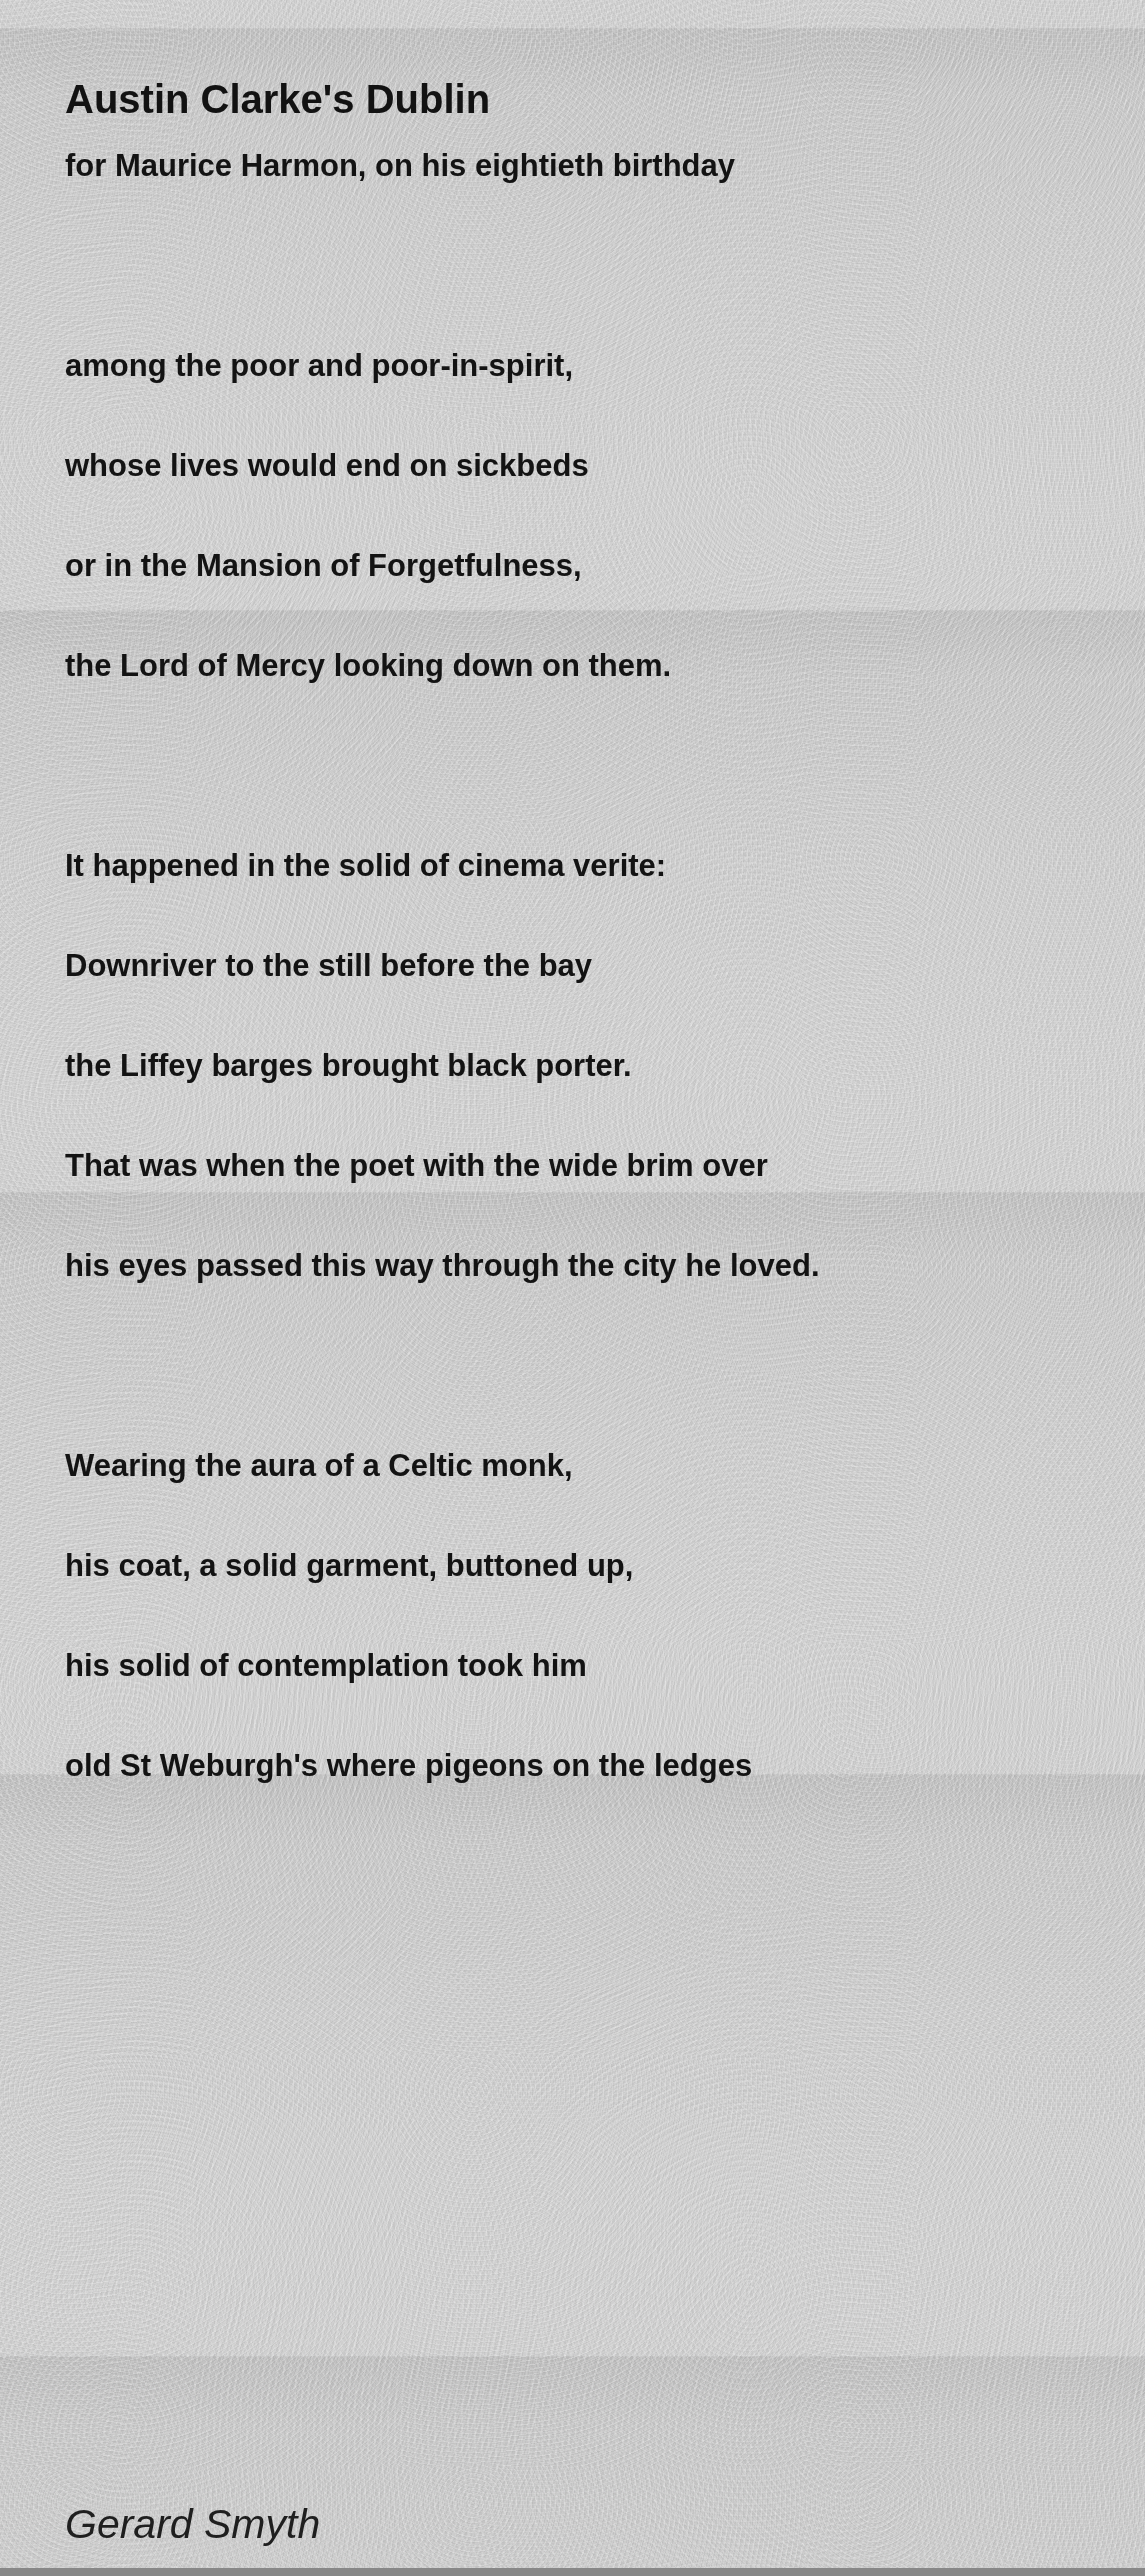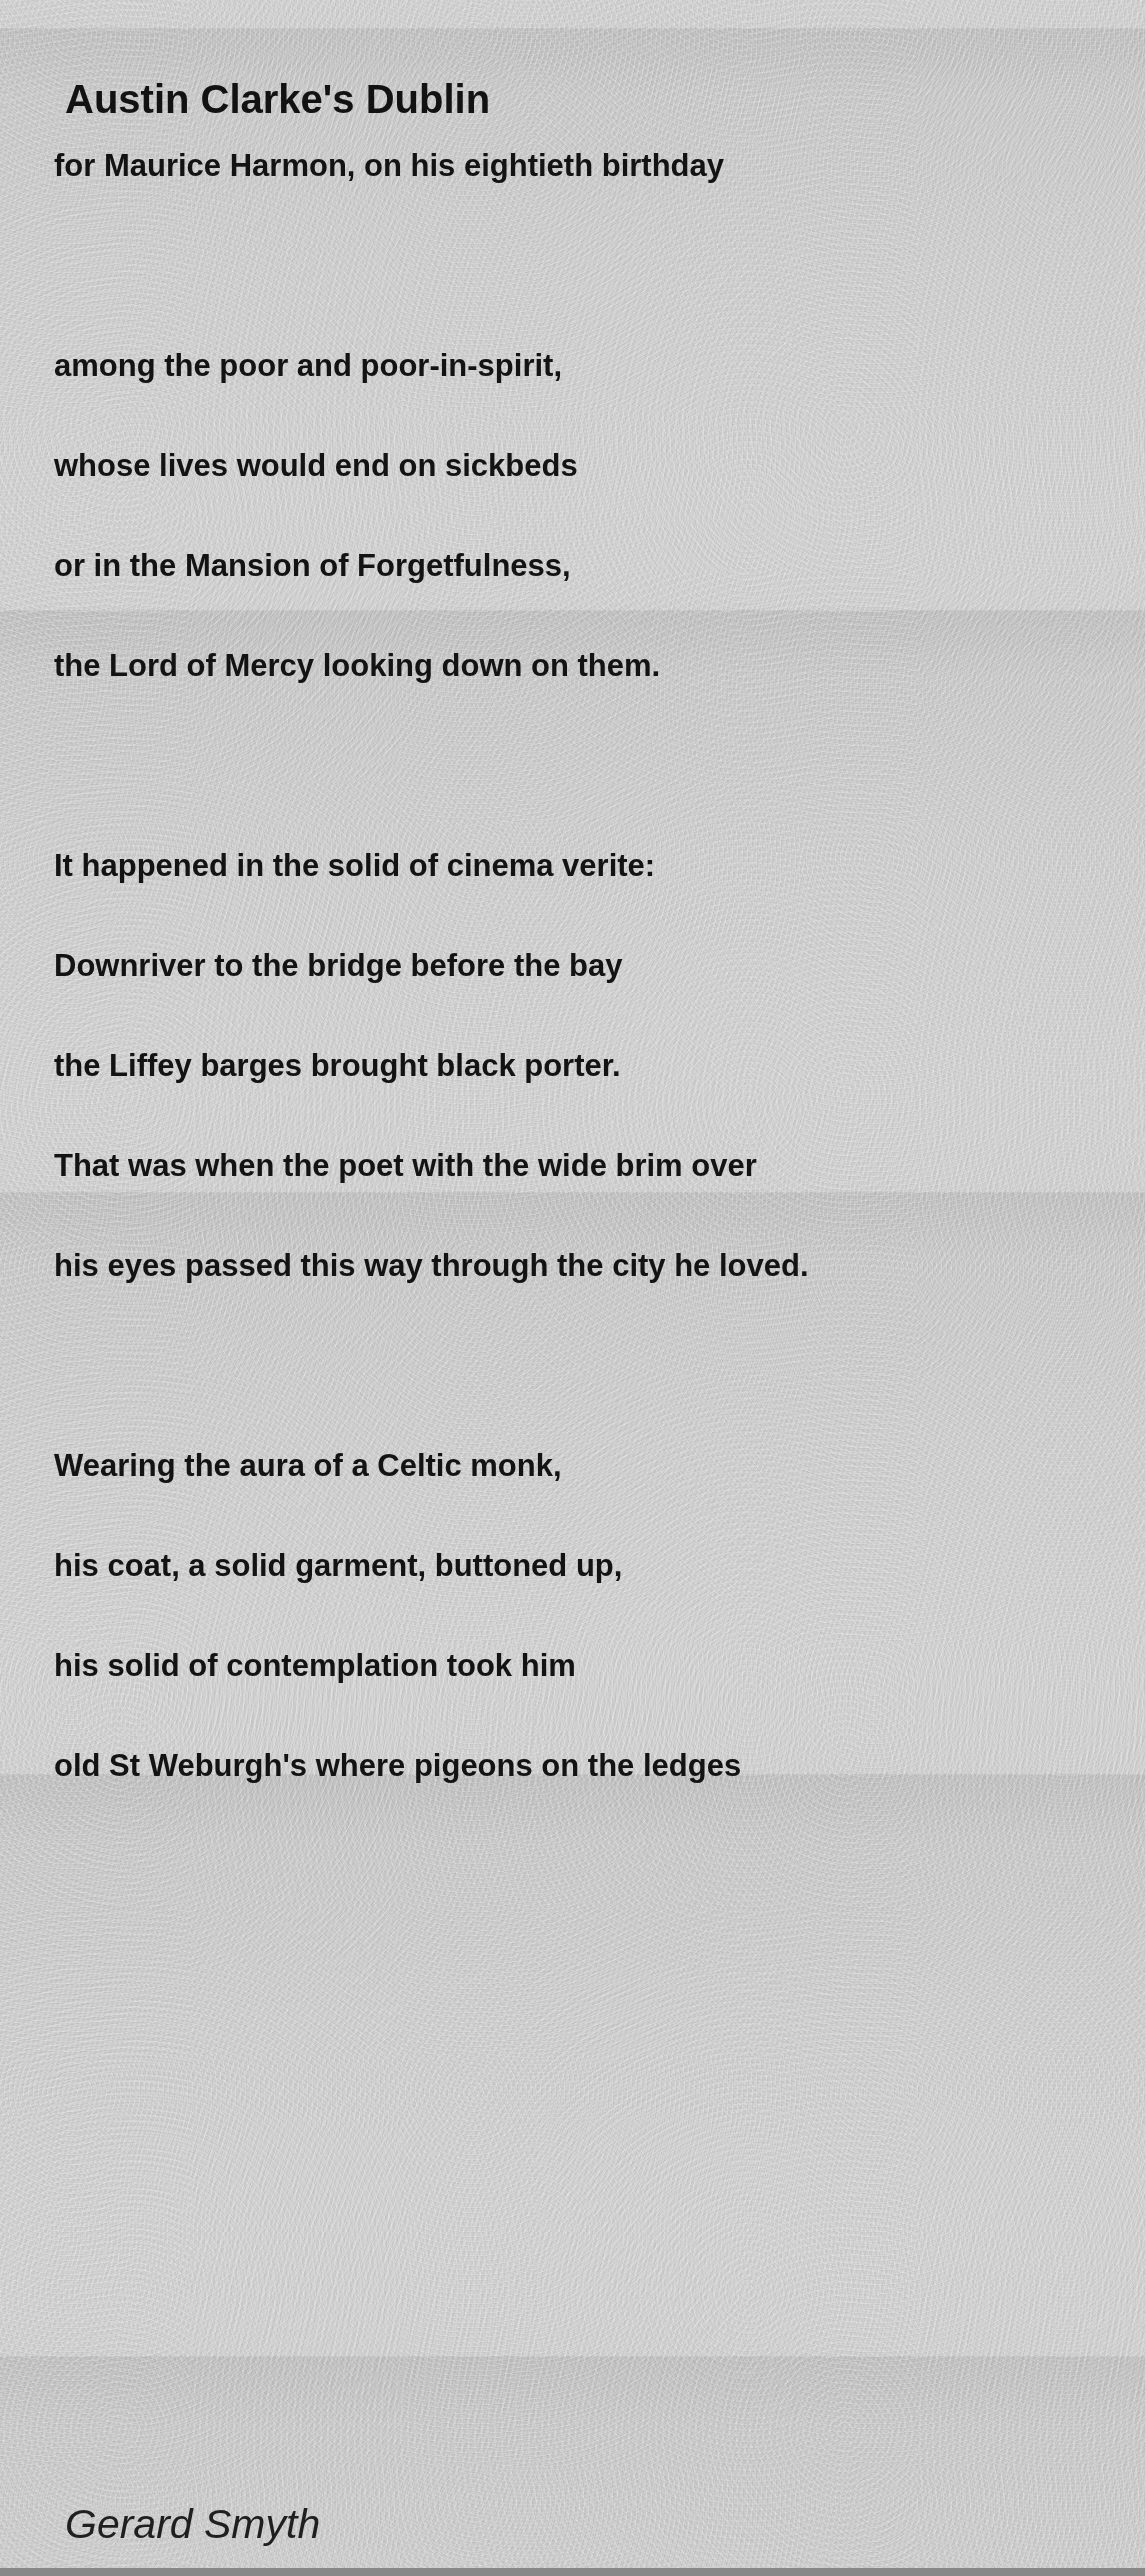--- a/index.html
+++ b/index.html
@@ -45,21 +45,21 @@
     top: 50px;
     font-family: "Liberation Sans", sans-serif;
     font-weight: 700;
     font-size: 40px;
     line-height: 1.1;
     color: #121212;
     white-space: nowrap;
   }
   .poem-flow {
     position: absolute;
-    left: 54px;
+    left: 65px;
     top: 116px;
     right: 19px;
   }
   .line {
     height: 100px;
     display: flex;
     align-items: center;
     font-family: "Liberation Sans", sans-serif;
     font-weight: 700;
     font-size: 31px;
@@ -94,21 +94,21 @@
     <div class="line">for Maurice Harmon, on his eightieth birthday</div>
     <div id="poem-body">
         <div class="stanza">
           <div class="line">among the poor and poor-in-spirit,</div>
           <div class="line">whose lives would end on sickbeds</div>
           <div class="line">or in the Mansion of Forgetfulness,</div>
           <div class="line">the Lord of Mercy looking down on them.</div>
         </div>
         <div class="stanza">
           <div class="line">It happened in the solid of cinema verite:</div>
-          <div class="line">Downriver to the bridge before the bay</div>
+          <div class="line">Downriver to the still before the bay</div>
           <div class="line">the Liffey barges brought black porter.</div>
           <div class="line">That was when the poet with the wide brim over</div>
           <div class="line">his eyes passed this way through the city he loved.</div>
         </div>
         <div class="stanza">
           <div class="line">Wearing the aura of a Celtic monk,</div>
           <div class="line">his coat, a solid garment, buttoned up,</div>
           <div class="line">his solid of contemplation took him</div>
           <div class="line">old St Weburgh's where pigeons on the ledges</div>
         </div>

